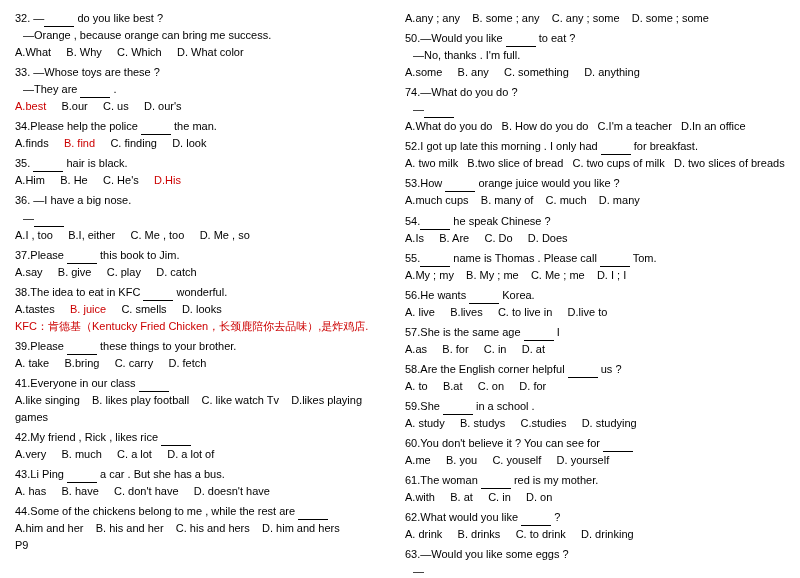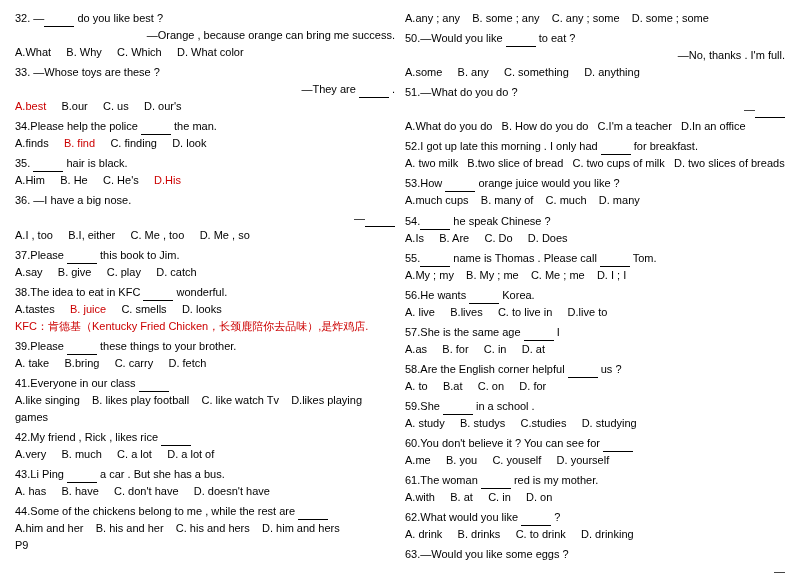--- a/index.html
+++ b/index.html
@@ -25,21 +25,21 @@
     }
     .question-line {
       display: block;
     }
     .options-line {
       display: block;
       padding-left: 0;
     }
     .red-text { color: #cc0000; }
     .blank { display: inline-block; width: 30px; border-bottom: 1px solid #000; vertical-align: bottom; }
-    .indent { padding-left: 8px; display: block; text-align: right; }
+    .indent { padding-left: 8px; display: block; }
   </style>
 </head>
 <body>
 
 <div class="page-content">
 
   <div class="column">
 
     <div class="question-block">
       <span class="question-line">32. —<span class="blank"></span> do you like best ?</span>
@@ -115,21 +115,21 @@
       <span class="options-line">A.any ; any &nbsp;&nbsp; B. some ; any &nbsp;&nbsp; C. any ; some &nbsp;&nbsp; D. some ; some</span>
     </div>
 
     <div class="question-block">
       <span class="question-line">50.—Would you like <span class="blank"></span> to eat ?</span>
       <span class="indent">—No, thanks . I'm full.</span>
       <span class="options-line">A.some &nbsp;&nbsp;&nbsp; B. any &nbsp;&nbsp;&nbsp; C. something &nbsp;&nbsp;&nbsp; D. anything</span>
     </div>
 
     <div class="question-block">
-      <span class="question-line">51.—What do you do ?</span>
+      <span class="question-line">74.—What do you do ?</span>
       <span class="indent">—<span class="blank"></span></span>
       <span class="options-line">A.What do you do &nbsp; B. How do you do &nbsp; C.I'm a teacher &nbsp; D.In an office</span>
     </div>
 
     <div class="question-block">
       <span class="question-line">52.I got up late this morning . I only had <span class="blank"></span> for breakfast.</span>
       <span class="options-line">A. two milk &nbsp; B.two slice of bread &nbsp; C. two cups of milk &nbsp; D. two slices of breads</span>
     </div>
 
     <div class="question-block">

